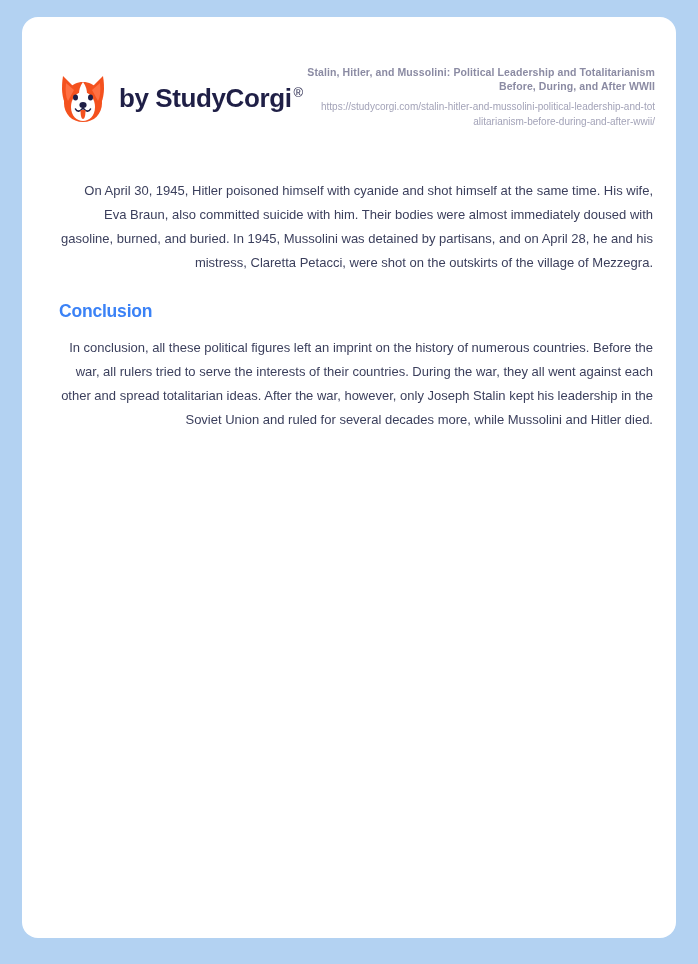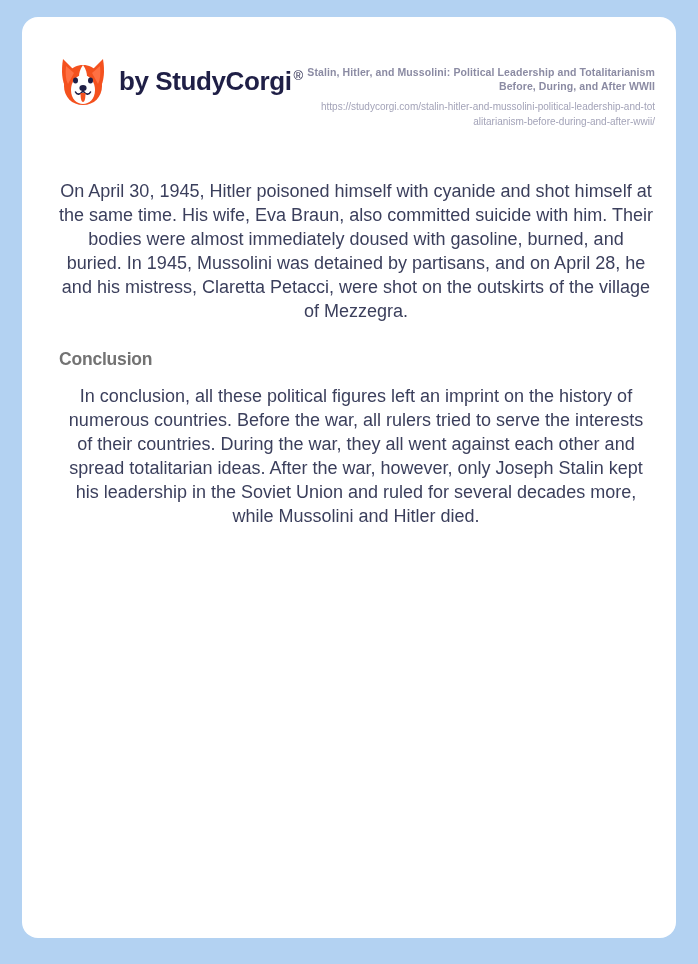--- a/index.html
+++ b/index.html
@@ -30,21 +30,21 @@
     position: absolute;
     left: 0;
     top: 0;
     width: 100%;
     height: 118px;
   }
 
   .brand {
     position: absolute;
     left: 37px;
-    top: 38px;
+    top: 55px;
     display: flex;
     align-items: center;
   }
 
   .brand-mark {
     width: 48px;
     height: 52px;
     flex: 0 0 auto;
   }
 
@@ -93,35 +93,35 @@
 
   
   .doc-body {
     position: absolute;
     left: 37px;
     top: 162px;
     width: 594px;
   }
 
   .para {
-    font-size: 18px;
+    font-size: 13px;
     line-height: 24px;
     color: #3b3f5c;
     margin: 0 0 0 0;
-    text-align: center;
+    text-align: right;
   }
 
   .para + .section-heading {
     margin-top: 26px;
   }
 
   .section-heading {
     font-size: 17.5px;
     font-weight: bold;
-    color: #737373;
+    color: #3b82f6;
     margin: 16px 0 14px 0;
     letter-spacing: -0.2px;
   }
 </style>
 </head>
 <body>
 
 <div class="page-card">
 
   <div class="doc-header">

